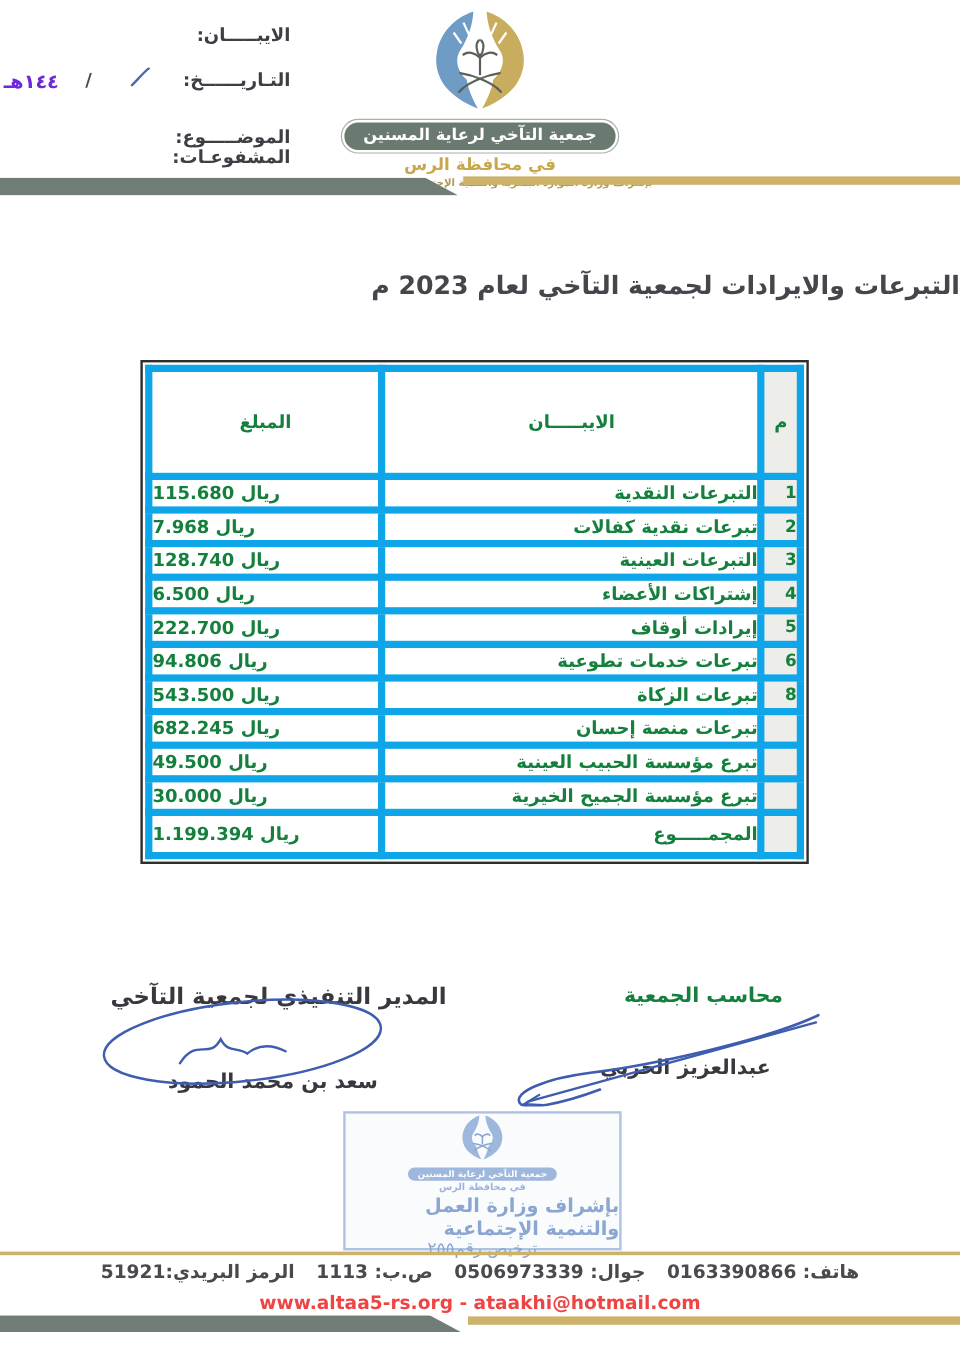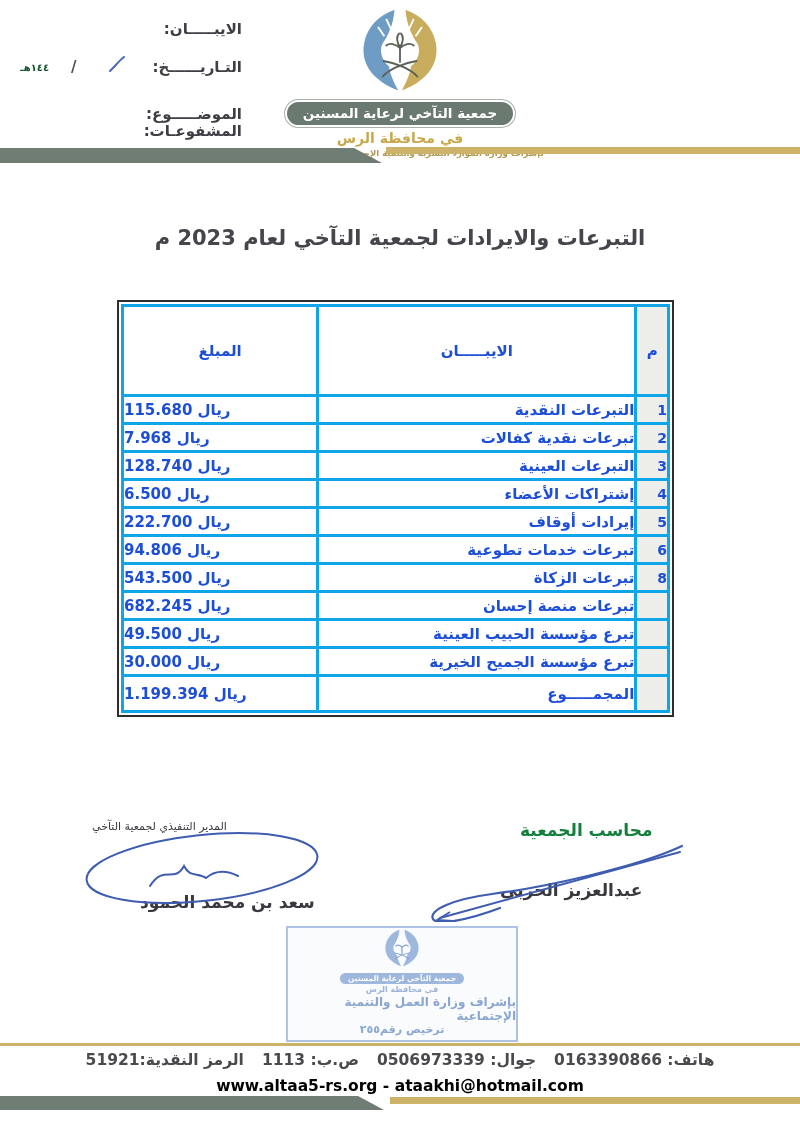--- a/index.html
+++ b/index.html
@@ -14,73 +14,73 @@
   .lh-row { position:absolute; right:0; width:232px; display:flex; direction:rtl;
             align-items:center; font-weight:bold; font-size:15px; color:#3e3e44; }
   .lh-row .lbl { white-space:nowrap; }
   .row-num   { top:6px; }
   .row-date  { top:42px; }
   .row-subj  { top:91px; }
   .row-att   { top:108px; }
   .date-extra { display:flex; direction:rtl; align-items:center; flex:1; }
   .tickwrap { margin-right:26px; }
   .slash { margin-right:30px; font-size:15px; color:#4a4a50; }
-  .hijri { margin-right:22px; font-size:10px; color:#14532d; }
+  .hijri { margin-right:22px; font-size:16px; color:#6d28d9; }
   
   .logo-block { position:absolute; left:200px; top:6px; width:400px;
                 display:flex; flex-direction:column; align-items:center; }
   .org-badge { margin-top:2px; background:#6b7a70; color:#fff; border-radius:14px;
                padding:3px 16px 4px; font-size:13.5px; font-weight:bold;
                border:2px solid #fff; box-shadow:0 0 0 1px #a8b0a9; white-space:nowrap; }
   .org-loc { margin-top:3px; color:#c9a84c; font-weight:bold; font-size:14px; }
   .org-license { margin-top:2px; color:#b29a55; font-size:8.5px; font-weight:bold; }
   
   .bar-gold-top { position:absolute; left:386px; top:147px; width:414px; height:7px; background:#cdb269; }
   .bar-sage-top { position:absolute; left:0; top:148px; width:382px; height:15px; background:#6f7d74;
                   clip-path:polygon(0 0, calc(100% - 28px) 0, 100% 100%, 0 100%); }
   
-  .doc-title { position:absolute; top:226px; left:0; width:800px; text-align:center;
+  .doc-title { position:absolute; top:226px; left:0; width:800px; 
                font-size:21px; font-weight:bold; color:#45454b; }
   
   .table-wrap { position:absolute; left:117px; top:300px; width:557px;
                 border:2.5px solid #2e2e2e; padding:2px; background:#fff; }
   table.don { width:100%; border-collapse:collapse; direction:rtl; }
-  table.don td, table.don th { border:3px solid #0ea5e9; font-weight:bold; color:#1d4ed8;
+  table.don td, table.don th { border:6px solid #0ea5e9; font-weight:bold; color:#15803d;
                                vertical-align:middle; }
   table.don thead tr { height:90px; }
   table.don thead th { font-size:15px; }
   tr.data-row { height:28px; }
   tr.total-row { height:36px; }
   .col-num { width:33px; font-size:14px; background:#ededea; }
   .col-desc { width:322px; font-size:15px; }
   .col-amount { width:197px; font-size:15px; }
   
   .sig-title-right { position:absolute; left:520px; top:820px; font-size:17px; font-weight:bold; color:#15803d; }
   .sig-name-right  { position:absolute; left:500px; top:880px; font-size:17px; font-weight:bold; color:#38383e; }
-  .sig-title-left  { position:absolute; left:92px;  top:820px; font-size:11px; font-weight:normal; color:#38383e; }
+  .sig-title-left  { position:absolute; left:92px;  top:820px; font-size:19px; font-weight:bold; color:#38383e; }
   .sig-name-left   { position:absolute; left:140px; top:892px; font-size:17px; font-weight:bold; color:#38383e; }
   .sig-svg { position:absolute; z-index:3; }
   .sig-svg.right { left:420px; top:838px; }
   .sig-svg.left  { left:78px;  top:826px; }
   
   .stamp { position:absolute; left:286px; top:926px; width:232px; height:116px;
            border:2.5px solid #aec3e3; background:rgba(200,216,240,0.10);
            display:flex; flex-direction:column; align-items:center; color:#8fa9d2; }
   .stamp-pill { background:#9db7dd; color:#fdfdff; font-size:7.5px; font-weight:bold;
                 border-radius:8px; padding:1px 8px; margin-top:1px; white-space:nowrap; }
   .stamp-loc { font-size:8px; font-weight:bold; color:#9db4da; margin-top:1px; }
-  .stamp-l1 { font-size:12px; font-weight:bold; color:#8aa6d1; margin-top:1px; }
-  .stamp-l2 { font-size:11px; font-weight:bold; color:#8aa6d1; }
+  .stamp-l1 { font-size:16px; font-weight:bold; color:#8aa6d1; margin-top:1px; }
+  .stamp-l2 { font-size:14px; font-weight:normal; color:#8aa6d1; }
   
   .footer-goldline { position:absolute; left:0; top:1043px; width:800px; height:2.5px; background:#cdb269; }
   .footer-contact { position:absolute; left:0; top:1051px; width:800px;
                     display:flex; direction:rtl; justify-content:center; gap:18px;
                     font-size:15.5px; font-weight:bold; color:#4a4a4e; }
   .footer-web { position:absolute; left:0; top:1077px; width:800px; text-align:center;
-                font-size:15.5px; font-weight:bold; color:#000000; direction:ltr; }
+                font-size:15.5px; font-weight:bold; color:#ef4444; direction:ltr; }
   .bar-sage-bot { position:absolute; left:0; top:1096px; width:384px; height:14px; background:#6f7d74;
                   clip-path:polygon(0 0, calc(100% - 26px) 0, 100% 100%, 0 100%); }
   .bar-gold-bot { position:absolute; left:390px; top:1097px; width:410px; height:7px; background:#cdb269; }
 </style>
 </head>
 <body>
 
 <div class="page">
 
   <div class="lh-fields">
@@ -245,19 +245,19 @@
     <div class="stamp-loc">في محافظة الرس</div>
     <div class="stamp-l1">بإشراف وزارة العمل والتنمية الإجتماعية</div>
     <div class="stamp-l2">ترخيص رقم٢٥٥</div>
   </div>
 
   <div class="footer-goldline"></div>
   <div class="footer-contact">
     <span>هاتف: 0163390866</span>
     <span>جوال: 0506973339</span>
     <span>ص.ب: 1113</span>
-    <span>الرمز النقدية:51921</span>
+    <span>الرمز البريدي:51921</span>
   </div>
   <div class="footer-web">www.altaa5-rs.org - ataakhi@hotmail.com</div>
   <div class="bar-sage-bot"></div>
   <div class="bar-gold-bot"></div>
 
 </div>
 
 </body></html>

